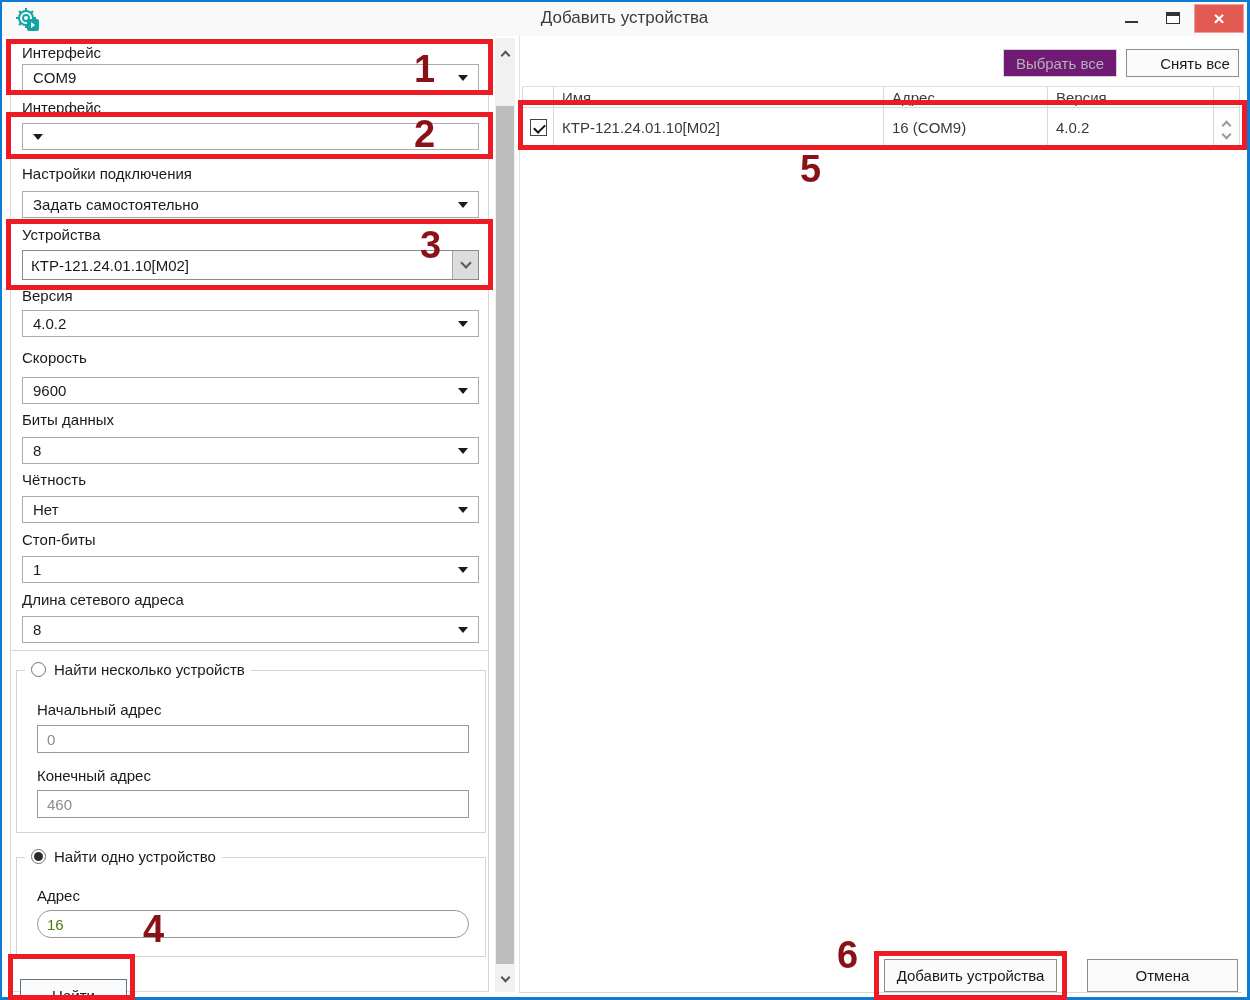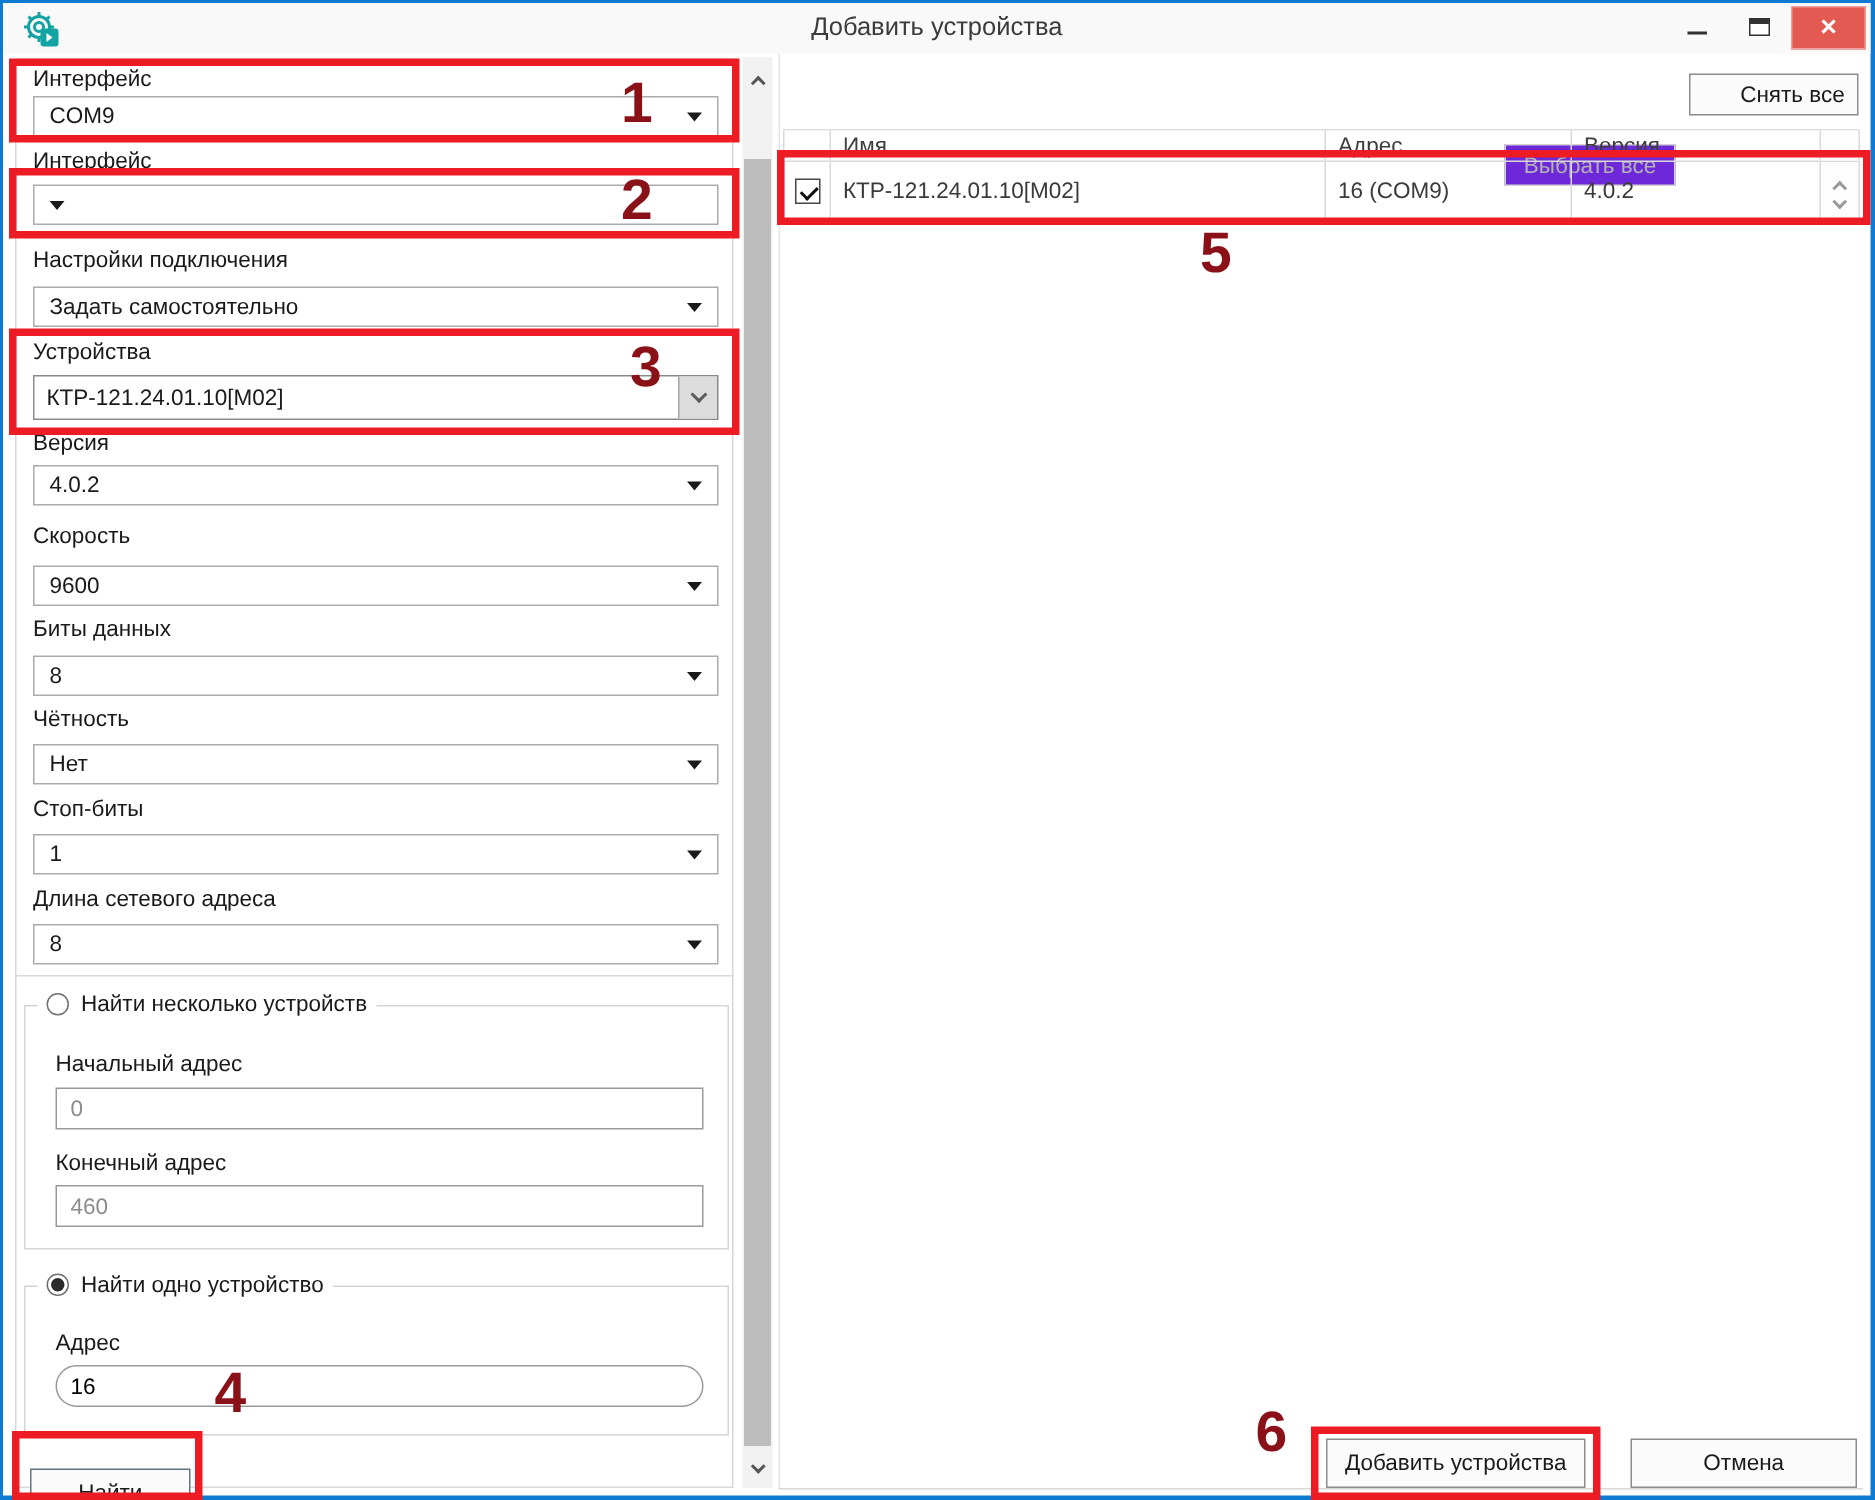--- a/index.html
+++ b/index.html
@@ -49,25 +49,25 @@
   .gbox-legend { position:absolute; top:-10px; left:8px; background:#fff; padding:0 6px;
                  display:flex; align-items:center; gap:8px; font-size:15px; color:#1a1a1a; }
   .radio { width:15px; height:15px; border:1px solid #707070; border-radius:50%;
            background:#fff; position:relative; flex:0 0 auto; }
   .radio.checked::after { content:""; position:absolute; left:2px; top:2px; right:2px; bottom:2px;
                           background:#2b2b2b; border-radius:50%; }
   .gbox .lbl { left:20px; }
   .tinput { position:absolute; left:20px; width:432px; height:28px; background:#fff;
             border:1px solid #999; font-size:15px; display:flex; align-items:center; padding-left:9px; }
   .tinput.gray { color:#8c8c8c; }
-  .tinput.black { color:#000000;border-radius:14px; }
+  .tinput.black { color:#4d7c0f;border-radius:14px; }
   
   .btn { position:absolute; background:#fbfbfb; border:1px solid #8c8c8c; font-size:15px;
          color:#1a1a1a; display:flex; align-items:center; justify-content:center; }
-  .btn.disabled { border-color:#d4d4d4; color:#b2b2b2; background:#6d28d9;margin-top:47px; }
+  .btn.disabled { border-color:#d4d4d4; color:#b2b2b2; background:#701a75; }
   .btn-find { left:18px; top:961px; width:107px; height:32px; border-color:#5f7683;margin-top:16px; }
   .btn-select-all { left:1001px; top:47px; width:114px; height:28px; }
   .btn-deselect-all { left:1124px; top:47px; width:113px; height:28px;padding-left:25px; }
   .btn-add { left:882px; top:957px; width:173px; height:33px; }
   .btn-cancel { left:1085px; top:957px; width:151px; height:33px; }
   
   .scrollbar { position:absolute; left:493px; top:36px; width:20px; height:954px; background:#f1f1f1; }
   .sb-arrow { position:absolute; left:0; width:20px; height:18px; display:flex;
               align-items:center; justify-content:center; }
   .sb-arrow .chev { width:7px; height:7px; border-color:#555; }

